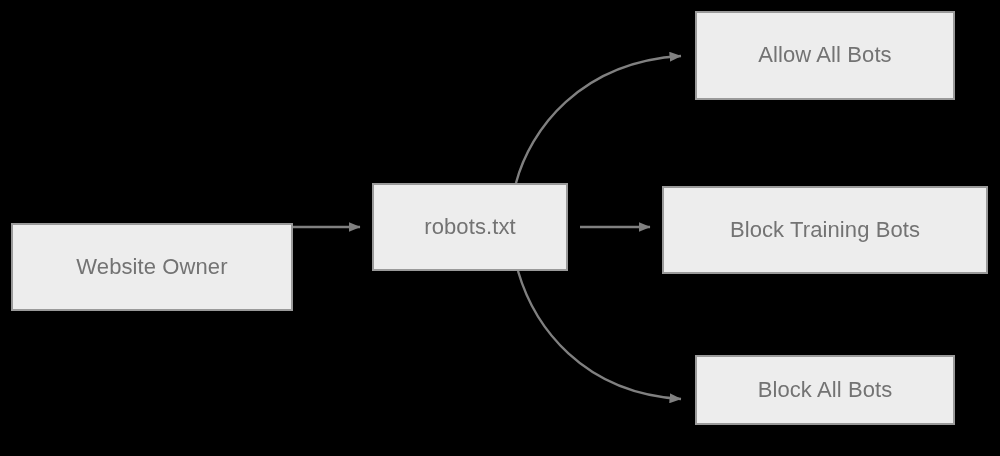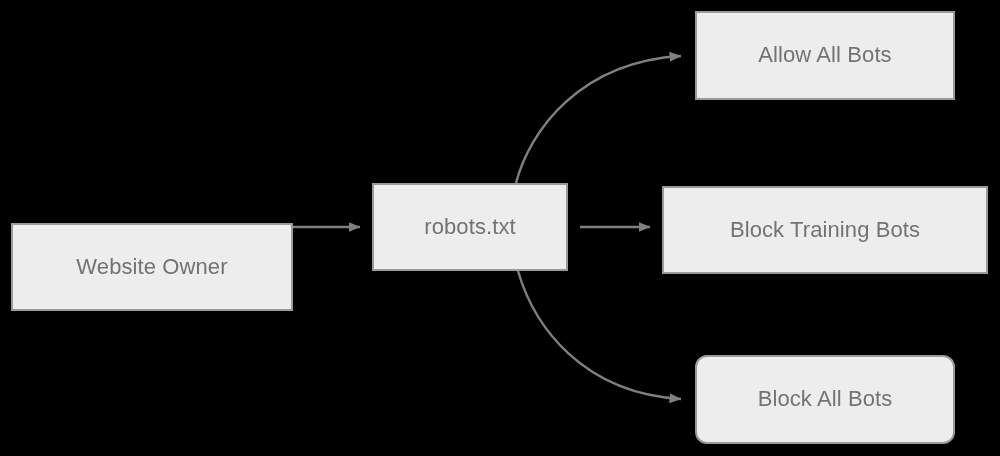--- a/index.html
+++ b/index.html
@@ -41,21 +41,21 @@
     white-space: nowrap;
   }
   .node-label {
     display: block;
   }
   
   #node-website-owner       { left: 11px;  top: 183px; width: 282px; height: 88px; margin-top: 40px; }
   #node-robots-txt          { left: 372px; top: 183px; width: 196px; height: 88px; }
   #node-allow-all-bots      { left: 695px; top: 11px;  width: 260px; height: 89px; }
   #node-block-training-bots { left: 662px; top: 186px; width: 326px; height: 88px; }
-  #node-block-all-bots      { left: 695px; top: 355px; width: 260px; height: 89px; border-radius: 12px; }
+  #node-block-all-bots      { left: 695px; top: 355px; width: 260px; height: 70px; }
 </style>
 </head>
 <body>
 
 <div id="canvas">
 
   <svg id="edge-layer" viewBox="0 0 1000 456" width="1000" height="456" xmlns="http://www.w3.org/2000/svg">
     <defs>
       <marker id="arrowhead" markerWidth="12" markerHeight="10" refX="11.5" refY="5" orient="auto" markerUnits="userSpaceOnUse">
         <path d="M0,0 L12,5 L0,10 z" fill="#808080"></path>

